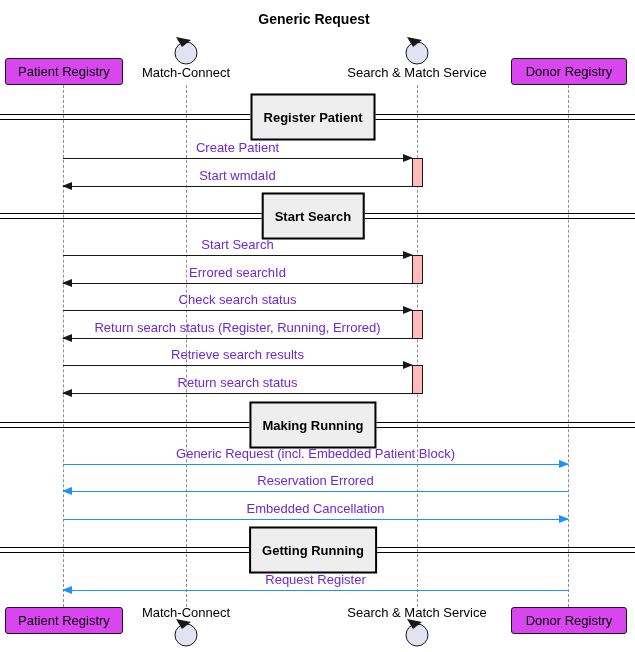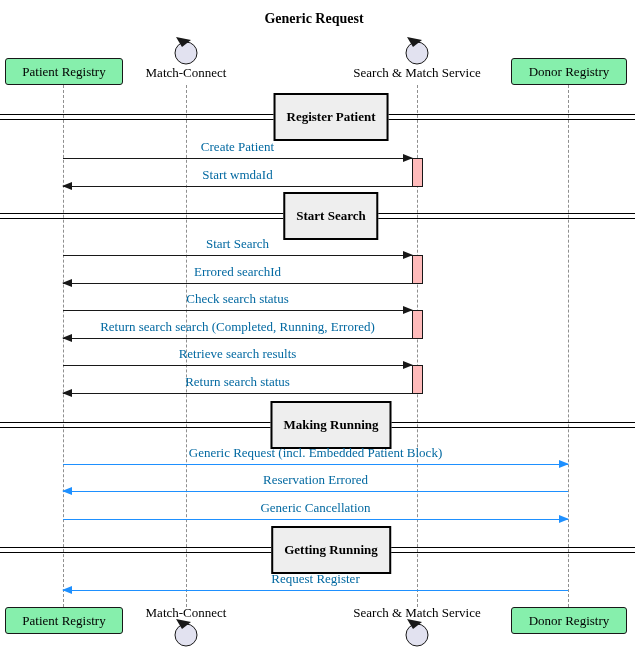--- a/index.html
+++ b/index.html
@@ -1,46 +1,46 @@
 <!DOCTYPE html>
 <html><head>
 <meta charset="utf-8">
 <style>
   html,body { margin:0; padding:0; background:#ffffff; }
   .canvas {
     position:relative; width:635px; height:652px; background:#ffffff;
-    font-family:Liberation Serif, serif; font-size:13px; color:#000;
+    font-family:Liberation Sans, sans-serif; font-size:13px; color:#000;
     overflow:hidden;
   }
   .title {
     position:absolute; top:11px; left:314px; transform:translateX(-50%);
     font-weight:bold; font-size:14px; white-space:nowrap;
   }
   .lifeline {
     position:absolute; top:85px; height:522px; width:0;
     border-left:1px dashed #8f8f8f; z-index:1;
   }
   .pbox {
     position:absolute; height:27px; box-sizing:border-box;
-    background:#86efac; border:1px solid #181818; border-radius:3px;
+    background:#d946ef; border:1px solid #181818; border-radius:3px;
     display:flex; align-items:center; justify-content:center;
     white-space:nowrap; z-index:4;
   }
   .plabel {
     position:absolute; transform:translateX(-50%);
     white-space:nowrap; z-index:4;
   }
   .control-icon { position:absolute; width:28px; height:32px; z-index:3; }
   .divider { position:absolute; left:0; right:0; z-index:2; }
   .divider-lines {
     position:absolute; left:0; right:0; top:-3px; height:4px;
     border-top:1px solid #000; border-bottom:1px solid #000;
   }
   .divider-box {
-    position:absolute; left:331px; top:0; transform:translate(-50%,-50%);
+    position:absolute; left:313px; top:0; transform:translate(-50%,-50%);
     background:#EEEEEE; border:2px solid #000;
     padding:14px 11px; font-weight:bold; white-space:nowrap;
   }
   .activation {
     position:absolute; left:412px; width:11px; box-sizing:border-box;
     background:#FFBBBB; border:1px solid #181818; z-index:2;
   }
   .msg { position:absolute; height:0; z-index:3; }
   .msg.black { color:#181818; }
   .msg.blue  { color:#1E90FF; }
@@ -50,21 +50,21 @@
     border-left:10px solid currentColor;
     border-top:4.5px solid transparent; border-bottom:4.5px solid transparent;
   }
   .msg.left .mline::before {
     content:""; position:absolute; left:-1px; top:-5px; width:0; height:0;
     border-right:10px solid currentColor;
     border-top:4.5px solid transparent; border-bottom:4.5px solid transparent;
   }
   .mlabel {
     position:absolute; left:50%; transform:translateX(-50%); bottom:3px;
-    white-space:nowrap; color:#0369a1;
+    white-space:nowrap; color:#6d28d9;
   }
 </style>
 </head>
 <body>
 
 <div class="canvas">
 
   <div class="title">Generic Request</div>
 
   <div class="lifeline" style="left:63px"></div>
@@ -108,41 +108,41 @@
   </div>
   <div class="msg left black" style="top:283px; left:63px; width:349px;">
     <span class="mlabel">Errored searchId</span>
     <div class="mline"></div>
   </div>
   <div class="msg right black" style="top:310px; left:63px; width:349px;">
     <span class="mlabel">Check search status</span>
     <div class="mline"></div>
   </div>
   <div class="msg left black" style="top:338px; left:63px; width:349px;">
-    <span class="mlabel">Return search search (Completed, Running, Errored)</span>
+    <span class="mlabel">Return search status (Register, Running, Errored)</span>
     <div class="mline"></div>
   </div>
   <div class="msg right black" style="top:365px; left:63px; width:349px;">
     <span class="mlabel">Retrieve search results</span>
     <div class="mline"></div>
   </div>
   <div class="msg left black" style="top:393px; left:63px; width:349px;">
     <span class="mlabel">Return search status</span>
     <div class="mline"></div>
   </div>
   <div class="msg right blue" style="top:464px; left:63px; width:505px;">
     <span class="mlabel">Generic Request (incl. Embedded Patient Block)</span>
     <div class="mline"></div>
   </div>
   <div class="msg left blue" style="top:491px; left:63px; width:505px;">
     <span class="mlabel">Reservation Errored</span>
     <div class="mline"></div>
   </div>
   <div class="msg right blue" style="top:519px; left:63px; width:505px;">
-    <span class="mlabel">Generic Cancellation</span>
+    <span class="mlabel">Embedded Cancellation</span>
     <div class="mline"></div>
   </div>
   <div class="msg left blue" style="top:590px; left:63px; width:505px;">
     <span class="mlabel">Request Register</span>
     <div class="mline"></div>
   </div>
 
   <div class="pbox" style="left:5px; top:58px; width:118px;">
     <span>Patient Registry</span>
   </div>

